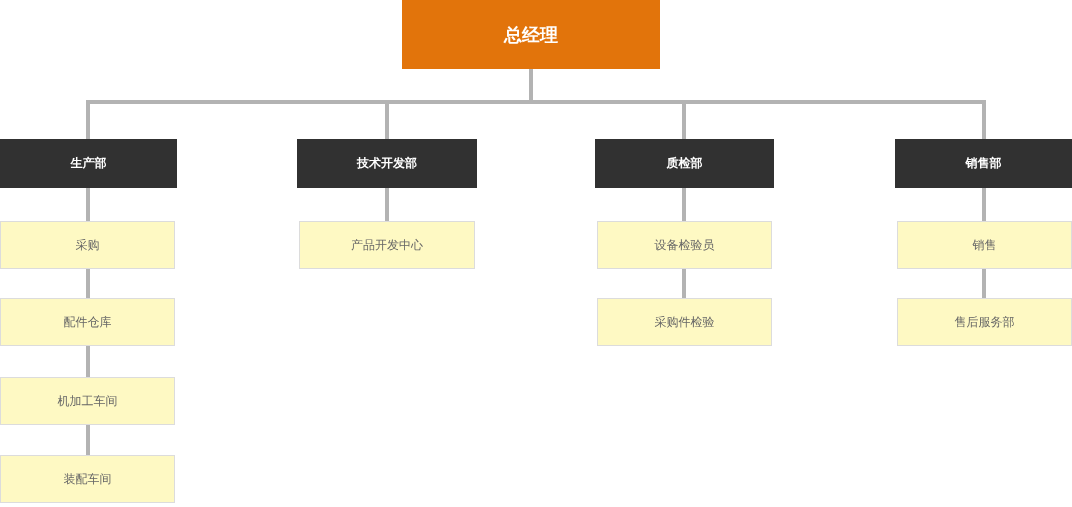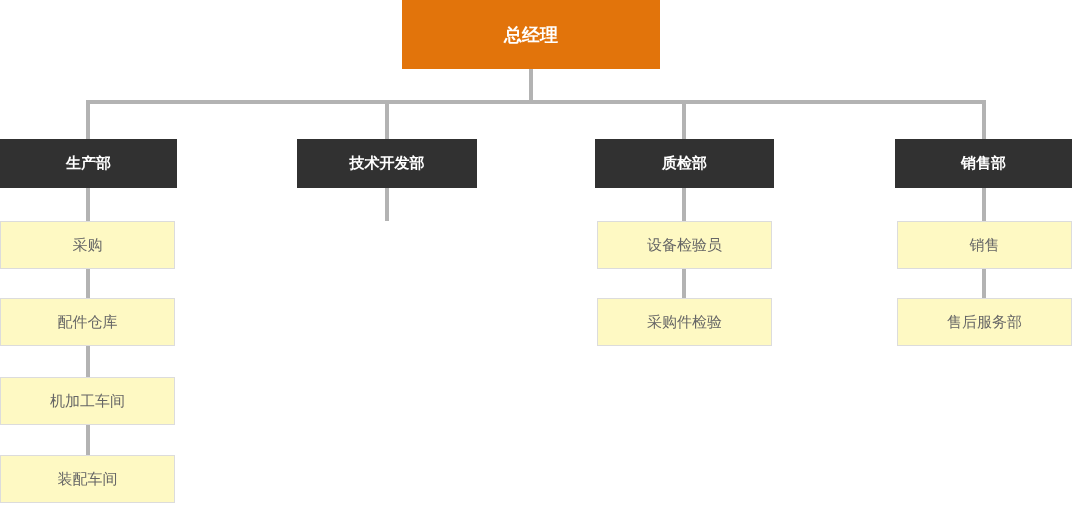--- a/index.html
+++ b/index.html
@@ -5,21 +5,21 @@
   * { margin:0; padding:0; box-sizing:border-box; }
   html,body { background:#ffffff; }
   body { font-family:"DejaVu Sans","Liberation Sans",sans-serif; }
   .canvas {
     position:relative; width:1072px; height:507px;
     background:#ffffff; overflow:hidden;
   }
   .line { position:absolute; background:#B3B3B3; }
   .box {
     position:absolute; display:flex; align-items:center; justify-content:center;
-    font-size:15px; text-align:center; white-space:nowrap;
+    font-size:12px; text-align:center; white-space:nowrap;
   }
   .root {
     background:#E2740B; color:#ffffff; font-weight:bold; font-size:18px;
   }
   .dept {
     background:#313131; color:#ffffff; font-weight:bold;
   }
   .child {
     background:#fef9c3; border:1px solid #DCDCDC; color:#666666;
   }
@@ -53,20 +53,21 @@
   <div class="box dept" style="left:0; top:139px; width:177px; height:49px;">生产部</div>
   <div class="box dept" style="left:297px; top:139px; width:180px; height:49px;">技术开发部</div>
   <div class="box dept" style="left:595px; top:139px; width:179px; height:49px;">质检部</div>
   <div class="box dept" style="left:895px; top:139px; width:177px; height:49px;">销售部</div>
 
   <div class="box child" style="left:0; top:221px; width:175px; height:48px;">采购</div>
   <div class="box child" style="left:0; top:298px; width:175px; height:48px;">配件仓库</div>
   <div class="box child" style="left:0; top:455px; width:175px; height:48px;">装配车间</div>
   <div class="box child" style="left:0; top:377px; width:175px; height:48px;">机加工车间</div>
 
+  <div class="box child" style="left:299px; top:221px; width:176px; height:48px;">产品开发中心</div>
 
   <div class="box child" style="left:597px; top:221px; width:175px; height:48px;">设备检验员</div>
   <div class="box child" style="left:597px; top:298px; width:175px; height:48px;">采购件检验</div>
 
   <div class="box child" style="left:897px; top:221px; width:175px; height:48px;text-align:center;">销售</div>
   <div class="box child" style="left:897px; top:298px; width:175px; height:48px;">售后服务部</div>
 
 </div>
 
 </body></html>

